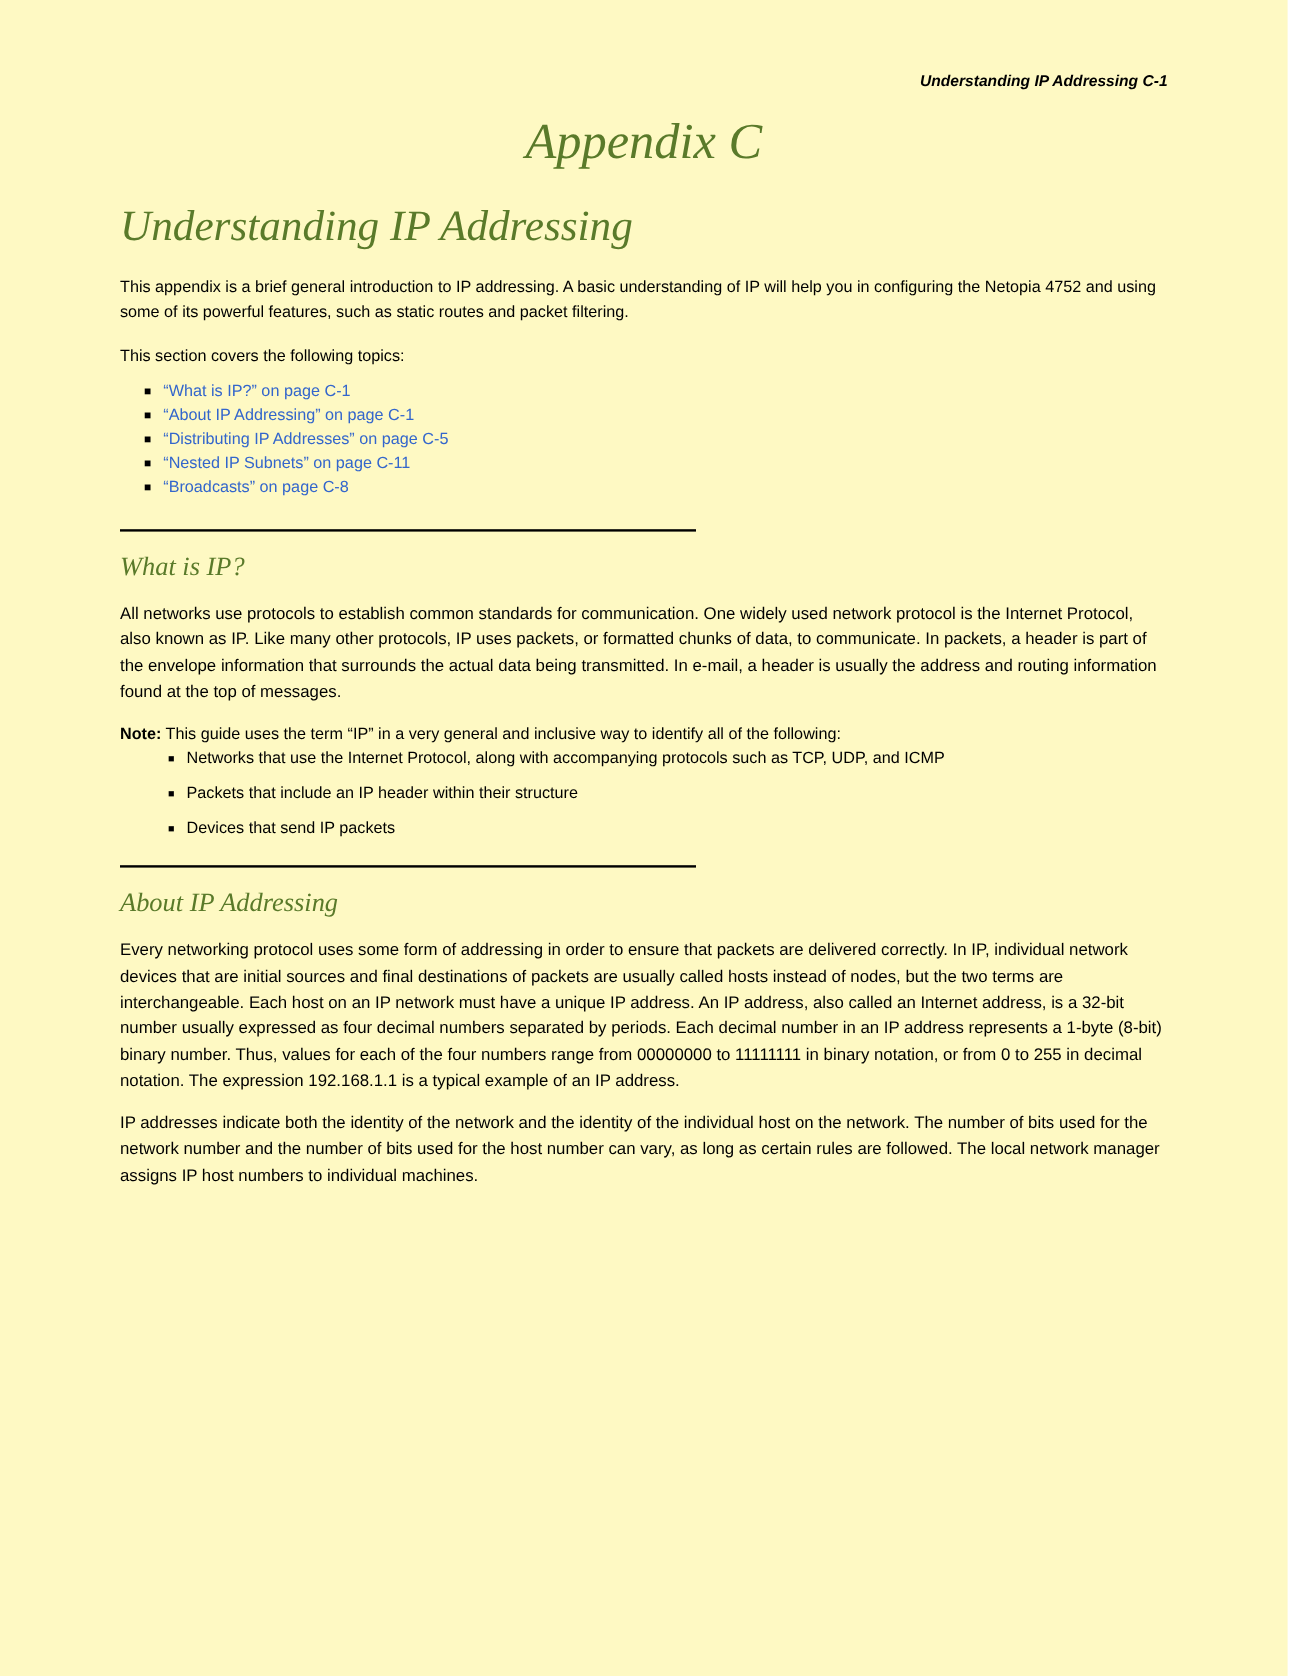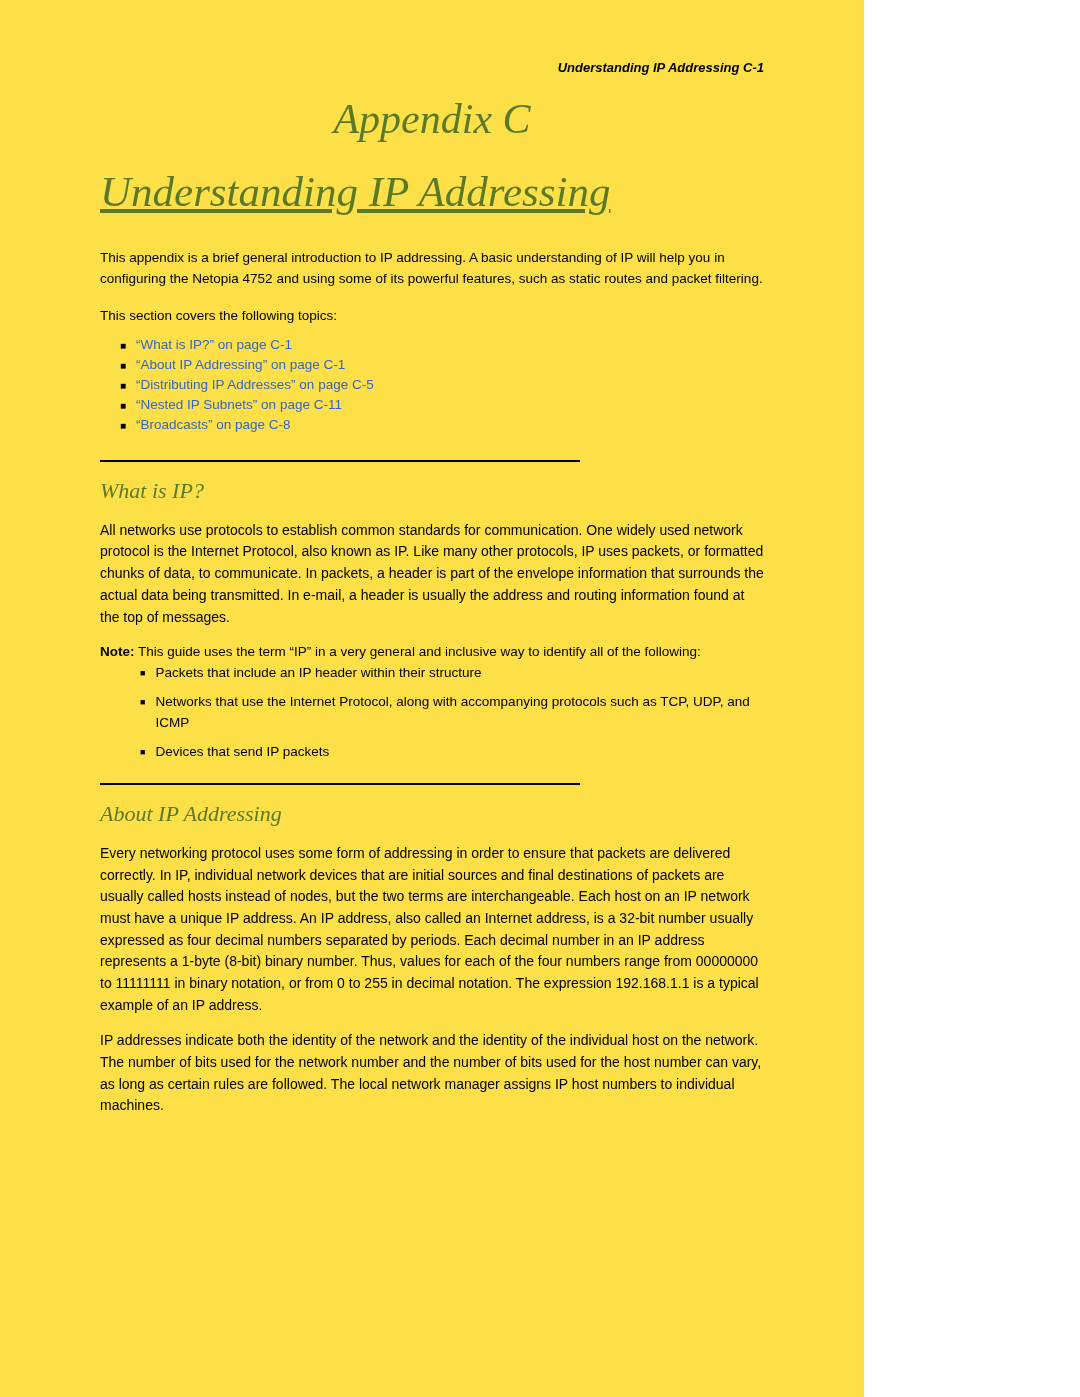--- a/index.html
+++ b/index.html
@@ -11,23 +11,23 @@
     body {
       background: #ffffff;
       font-family: Arial, Helvetica, sans-serif;
       font-size: 14px;
       color: #000000;
       width: 1080px;
       min-height: 1397px;
     }
 
     .page {
-      width: 864px;
+      width: 1073px;
       min-height: 1397px;
-      background: #fde047;
+      background: #fef9c3;
       padding: 60px 100px 60px 100px;
       position: relative;
     }
 
     .header-line {
       text-align: right;
       font-style: italic;
       font-weight: bold;
       font-size: 13px;
       color: #000;
@@ -40,25 +40,24 @@
       font-size: 42px;
       color: #5a7a2a;
       margin-bottom: 24px;
       font-weight: normal;
       text-align: center;
     }
 
     .chapter-title {
       font-family: Georgia, 'Times New Roman', serif;
       font-style: italic;
-      font-size: 43px;
+      font-size: 36px;
       color: #5a7a2a;
-      margin-bottom: 32px;
+      margin-bottom: 20px;
       font-weight: normal;
-      text-decoration: underline;
     }
 
     .intro-text {
       font-size: 13.5px;
       line-height: 1.55;
       color: #000;
       margin-bottom: 16px;
     }
 
     .topics-intro {
@@ -192,26 +191,26 @@
   <h3 class="section-heading">What is IP?</h3>
 
   <p class="body-text">All networks use protocols to establish common standards for communication. One widely used network protocol is the Internet Protocol, also known as IP. Like many other protocols, IP uses packets, or formatted chunks of data, to communicate. In packets, a header is part of the envelope information that surrounds the actual data being transmitted. In e-mail, a header is usually the address and routing information found at the top of messages.</p>
 
   <p class="note-block">
     <strong>Note:</strong><span> This guide uses the term “IP” in a very general and inclusive way to identify all of the following:</span>
   </p>
 
   <ul class="bullet-list">
     <li>
+        <span>Networks that use the Internet Protocol, along with accompanying protocols such as TCP, UDP, and ICMP</span>
+      </li>
+    <li>
         <span>Packets that include an IP header within their structure</span>
       </li>
     <li>
-        <span>Networks that use the Internet Protocol, along with accompanying protocols such as TCP, UDP, and ICMP</span>
-      </li>
-    <li>
         <span>Devices that send IP packets</span>
       </li>
   </ul>
 
   <hr class="section-divider">
 
   <h3 class="section-heading">About IP Addressing</h3>
 
   <p class="body-text">Every networking protocol uses some form of addressing in order to ensure that packets are delivered correctly. In IP, individual network devices that are initial sources and final destinations of packets are usually called hosts instead of nodes, but the two terms are interchangeable. Each host on an IP network must have a unique IP address. An IP address, also called an Internet address, is a 32-bit number usually expressed as four decimal numbers separated by periods. Each decimal number in an IP address represents a 1-byte (8-bit) binary number. Thus, values for each of the four numbers range from 00000000 to 11111111 in binary notation, or from 0 to 255 in decimal notation. The expression 192.168.1.1 is a typical example of an IP address.</p>
 

